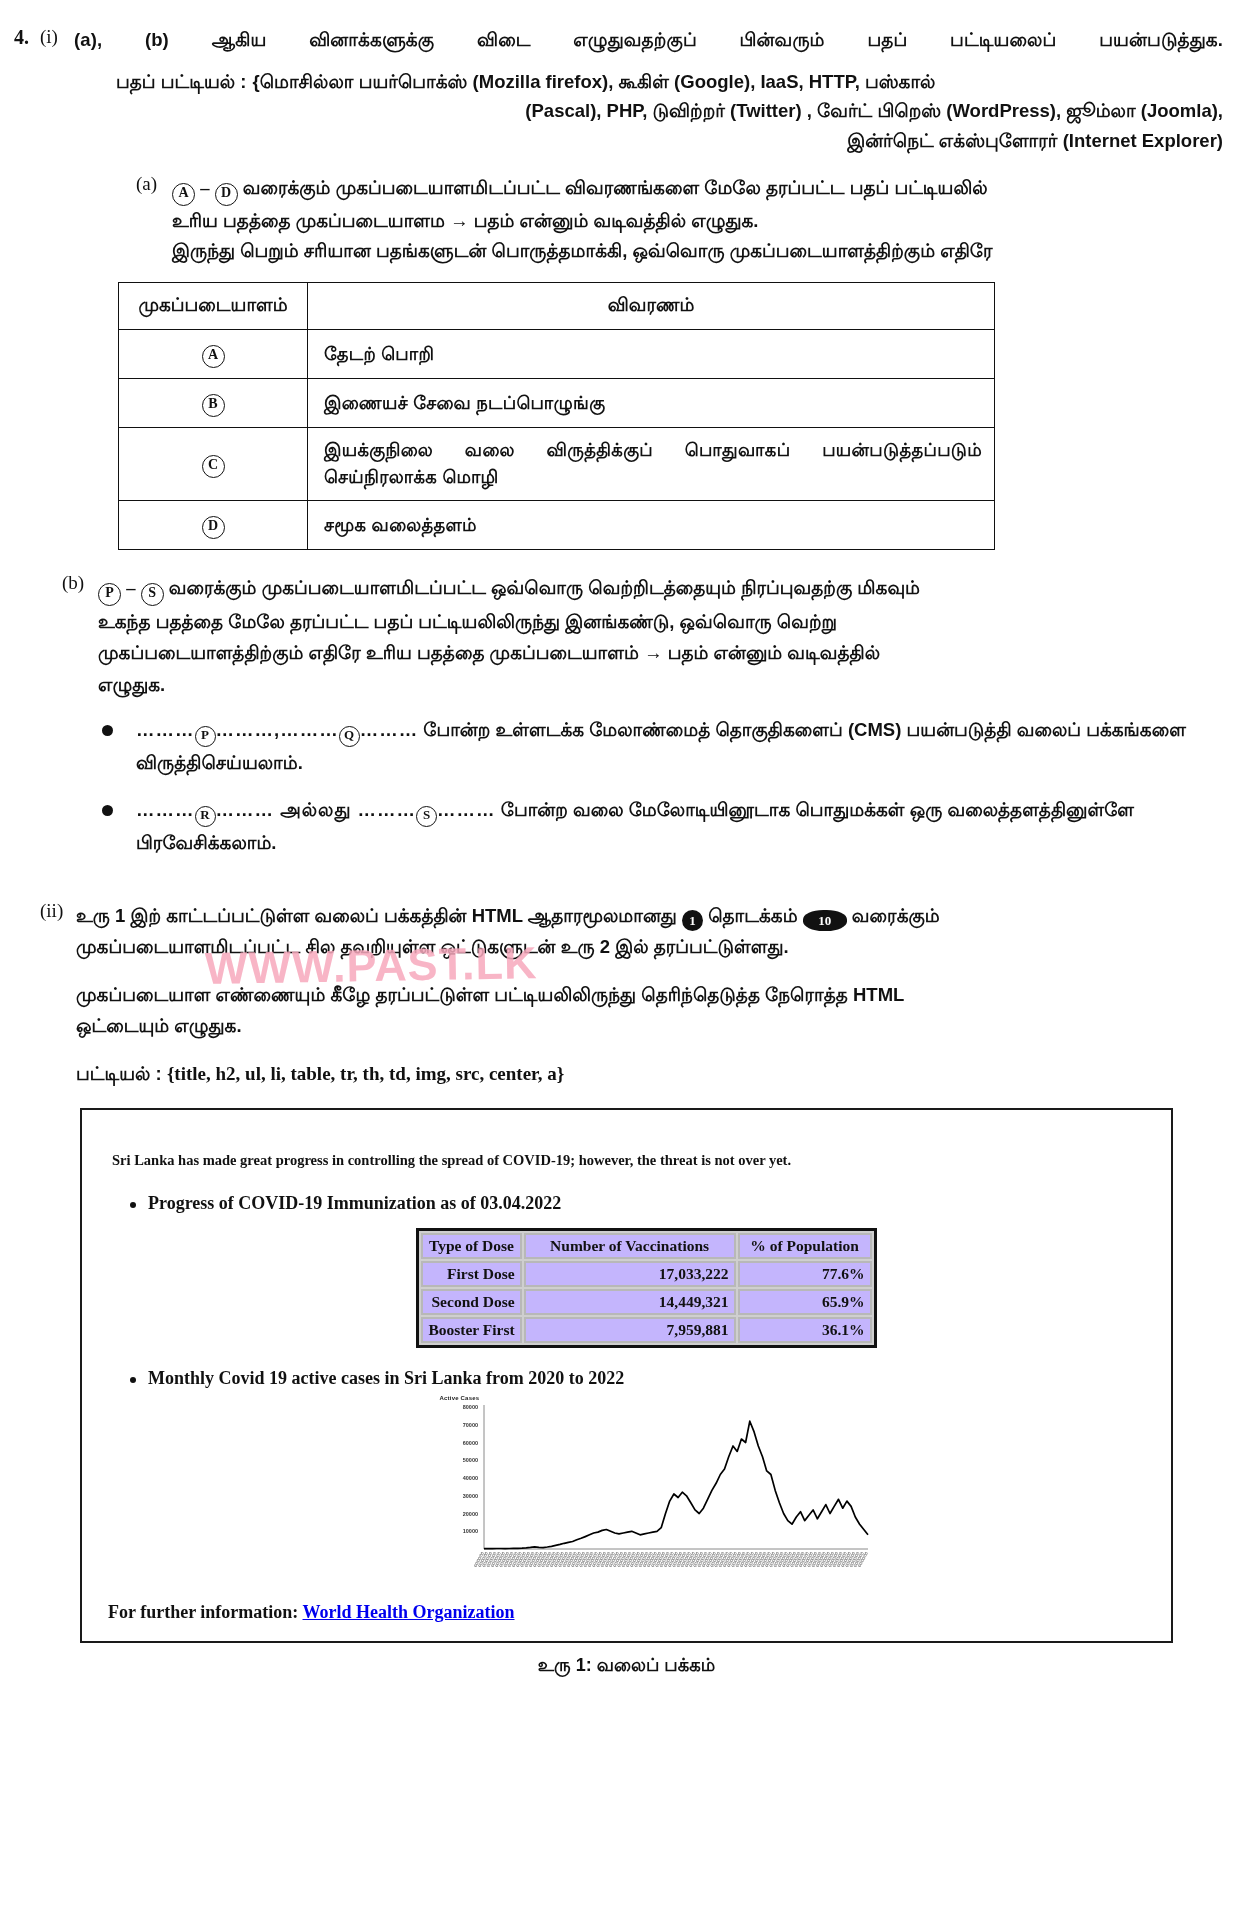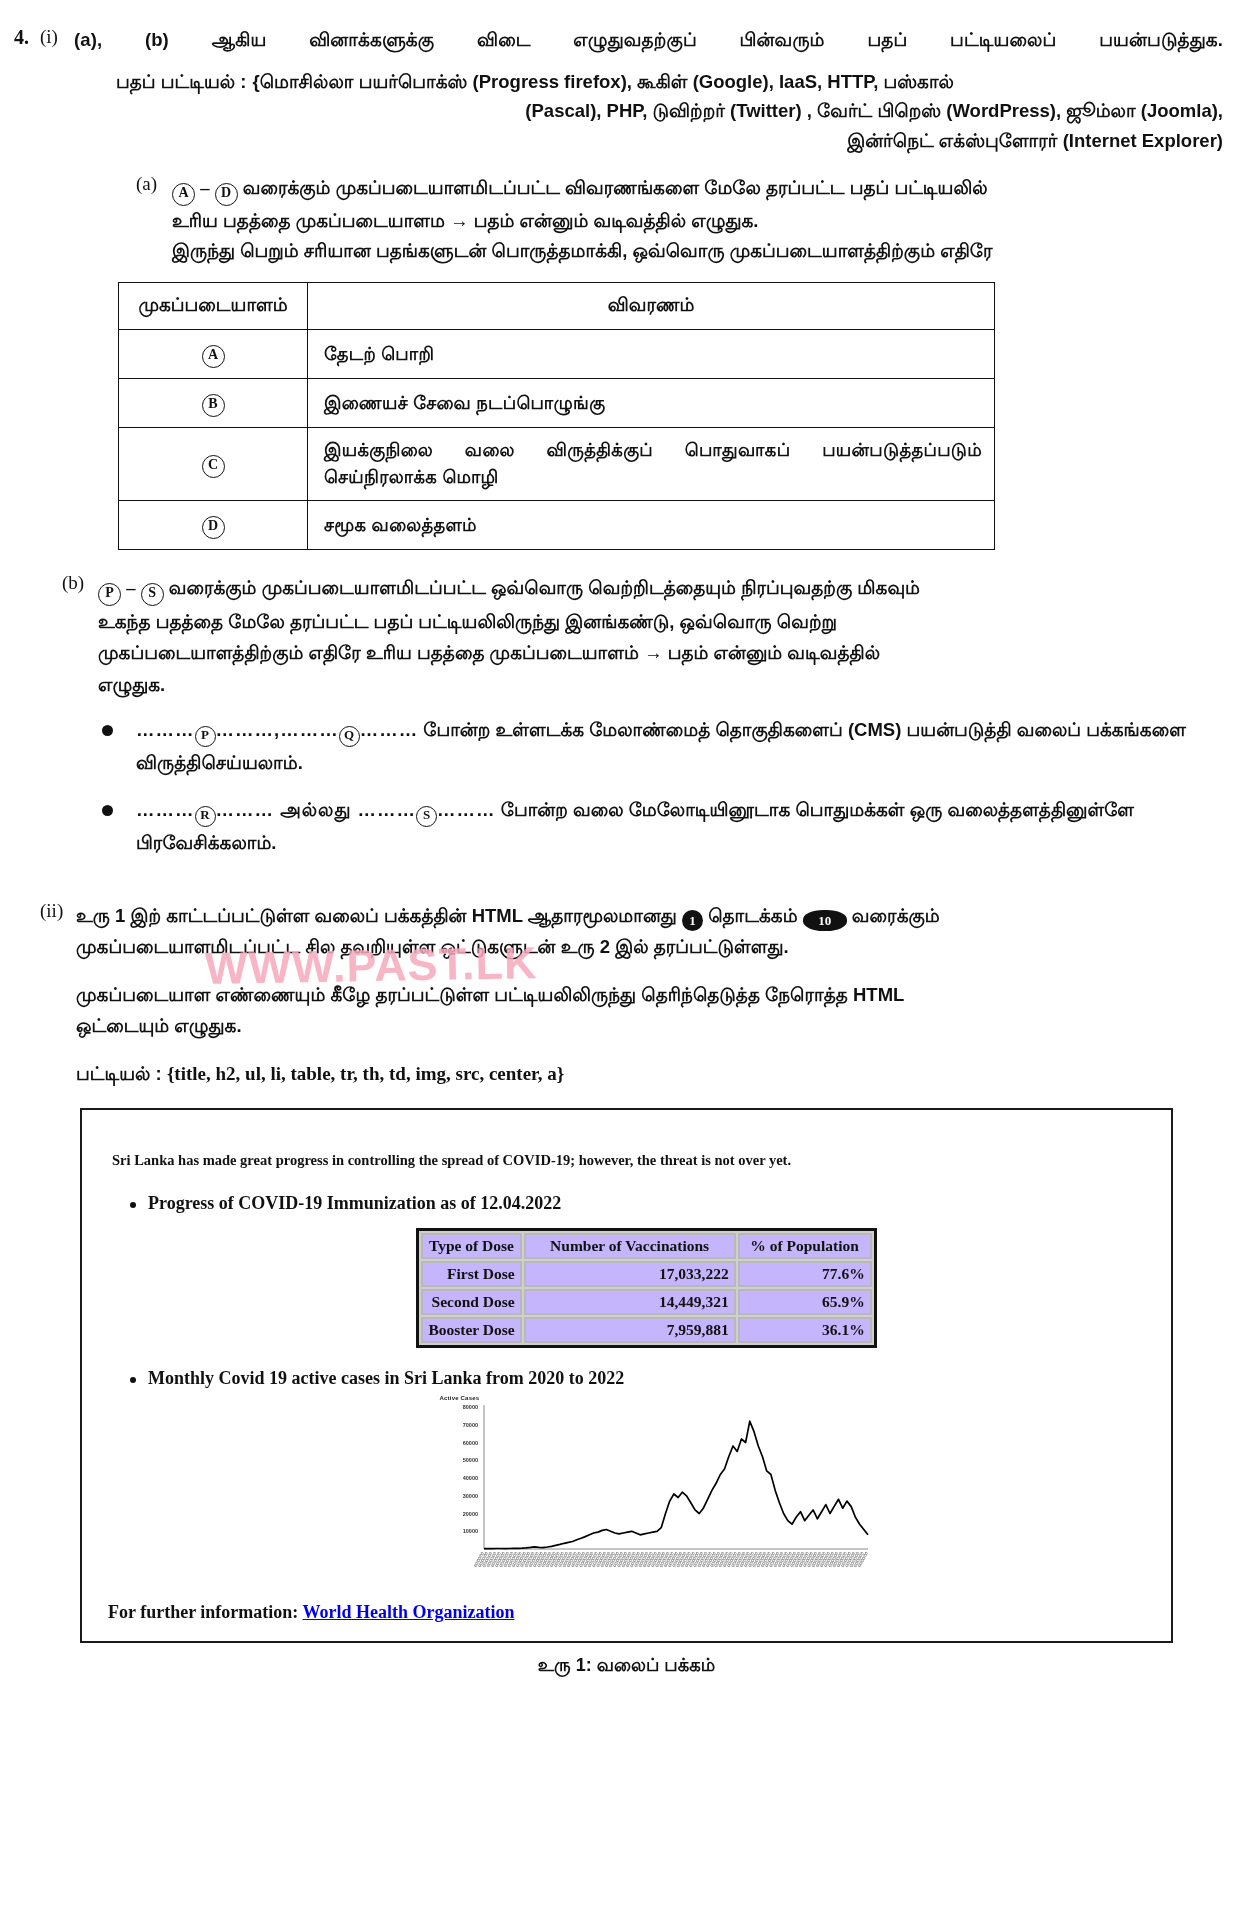--- a/index.html
+++ b/index.html
@@ -150,21 +150,21 @@
 
   <div class="q-row">
     <div class="q-num">4.</div>
     <div class="q-rom">(i)</div>
     <div class="q-body">
       <div class="line-i ta just">(a), (b) ஆகிய வினாக்களுக்கு விடை  எழுதுவதற்குப் பின்வரும் பதப் பட்டியலைப் பயன்படுத்துக.</div>
 
       <div class="padalist" style="margin-top:12px;padding-left:42px;">
         <span class="lbl ta">பதப் பட்டியல் :</span>
         <span class="val ta" style="padding-left:6px;">
-          <p>{மொசில்லா பயர்பொக்ஸ் (Progress firefox), கூகிள் (Google), IaaS, HTTP, பஸ்கால்</p>
+          <p>{மொசில்லா பயர்பொக்ஸ் (Mozilla firefox), கூகிள் (Google), IaaS, HTTP, பஸ்கால்</p>
           <p class="l2">(Pascal), PHP, டுவிற்றர் (Twitter) , வேர்ட் பிறெஸ் (WordPress), ஜூம்லா (Joomla),</p>
           <p class="l3">இன்ர்நெட் எக்ஸ்புளோரர் (Internet Explorer)</p>
         </span>
       </div>
 
       <div class="ab">
         <div class="mark serif">(a)</div>
         <div class="txt ta">
           <span class="circ">A</span>
           <span class="serif">–</span>
@@ -265,21 +265,21 @@
   </div>
 
   <div class="watermark">WWW.PAST.LK</div>
 
   <div class="figbox">
 
     <div class="fig-p">Sri Lanka has made great progress in controlling the spread of COVID-19; however, the threat is not over yet.</div>
 
     <ul class="fig-ul">
       <li>
-        <span class="fig-li-title">Progress of COVID-19 Immunization as of 12.04.2022</span>
+        <span class="fig-li-title">Progress of COVID-19 Immunization as of 03.04.2022</span>
 
         <table class="vax">
           <thead>
             <tr>
               <th>Type of Dose</th>
               <th>Number of Vaccinations</th>
               <th>% of Population</th>
             </tr>
           </thead>
           <tbody>
@@ -287,21 +287,21 @@
               <td>First Dose</td>
               <td class="num">17,033,222</td>
               <td class="pct">77.6%</td>
             </tr>
             <tr>
               <td>Second Dose</td>
               <td class="num">14,449,321</td>
               <td class="pct">65.9%</td>
             </tr>
             <tr>
-              <td>Booster Dose</td>
+              <td>Booster First</td>
               <td class="num">7,959,881</td>
               <td class="pct">36.1%</td>
             </tr>
           </tbody>
         </table>
       </li>
 
       <li style="margin-top:20px;">
         <span class="fig-li-title">Monthly Covid 19 active cases in Sri Lanka from 2020 to 2022</span>
 

